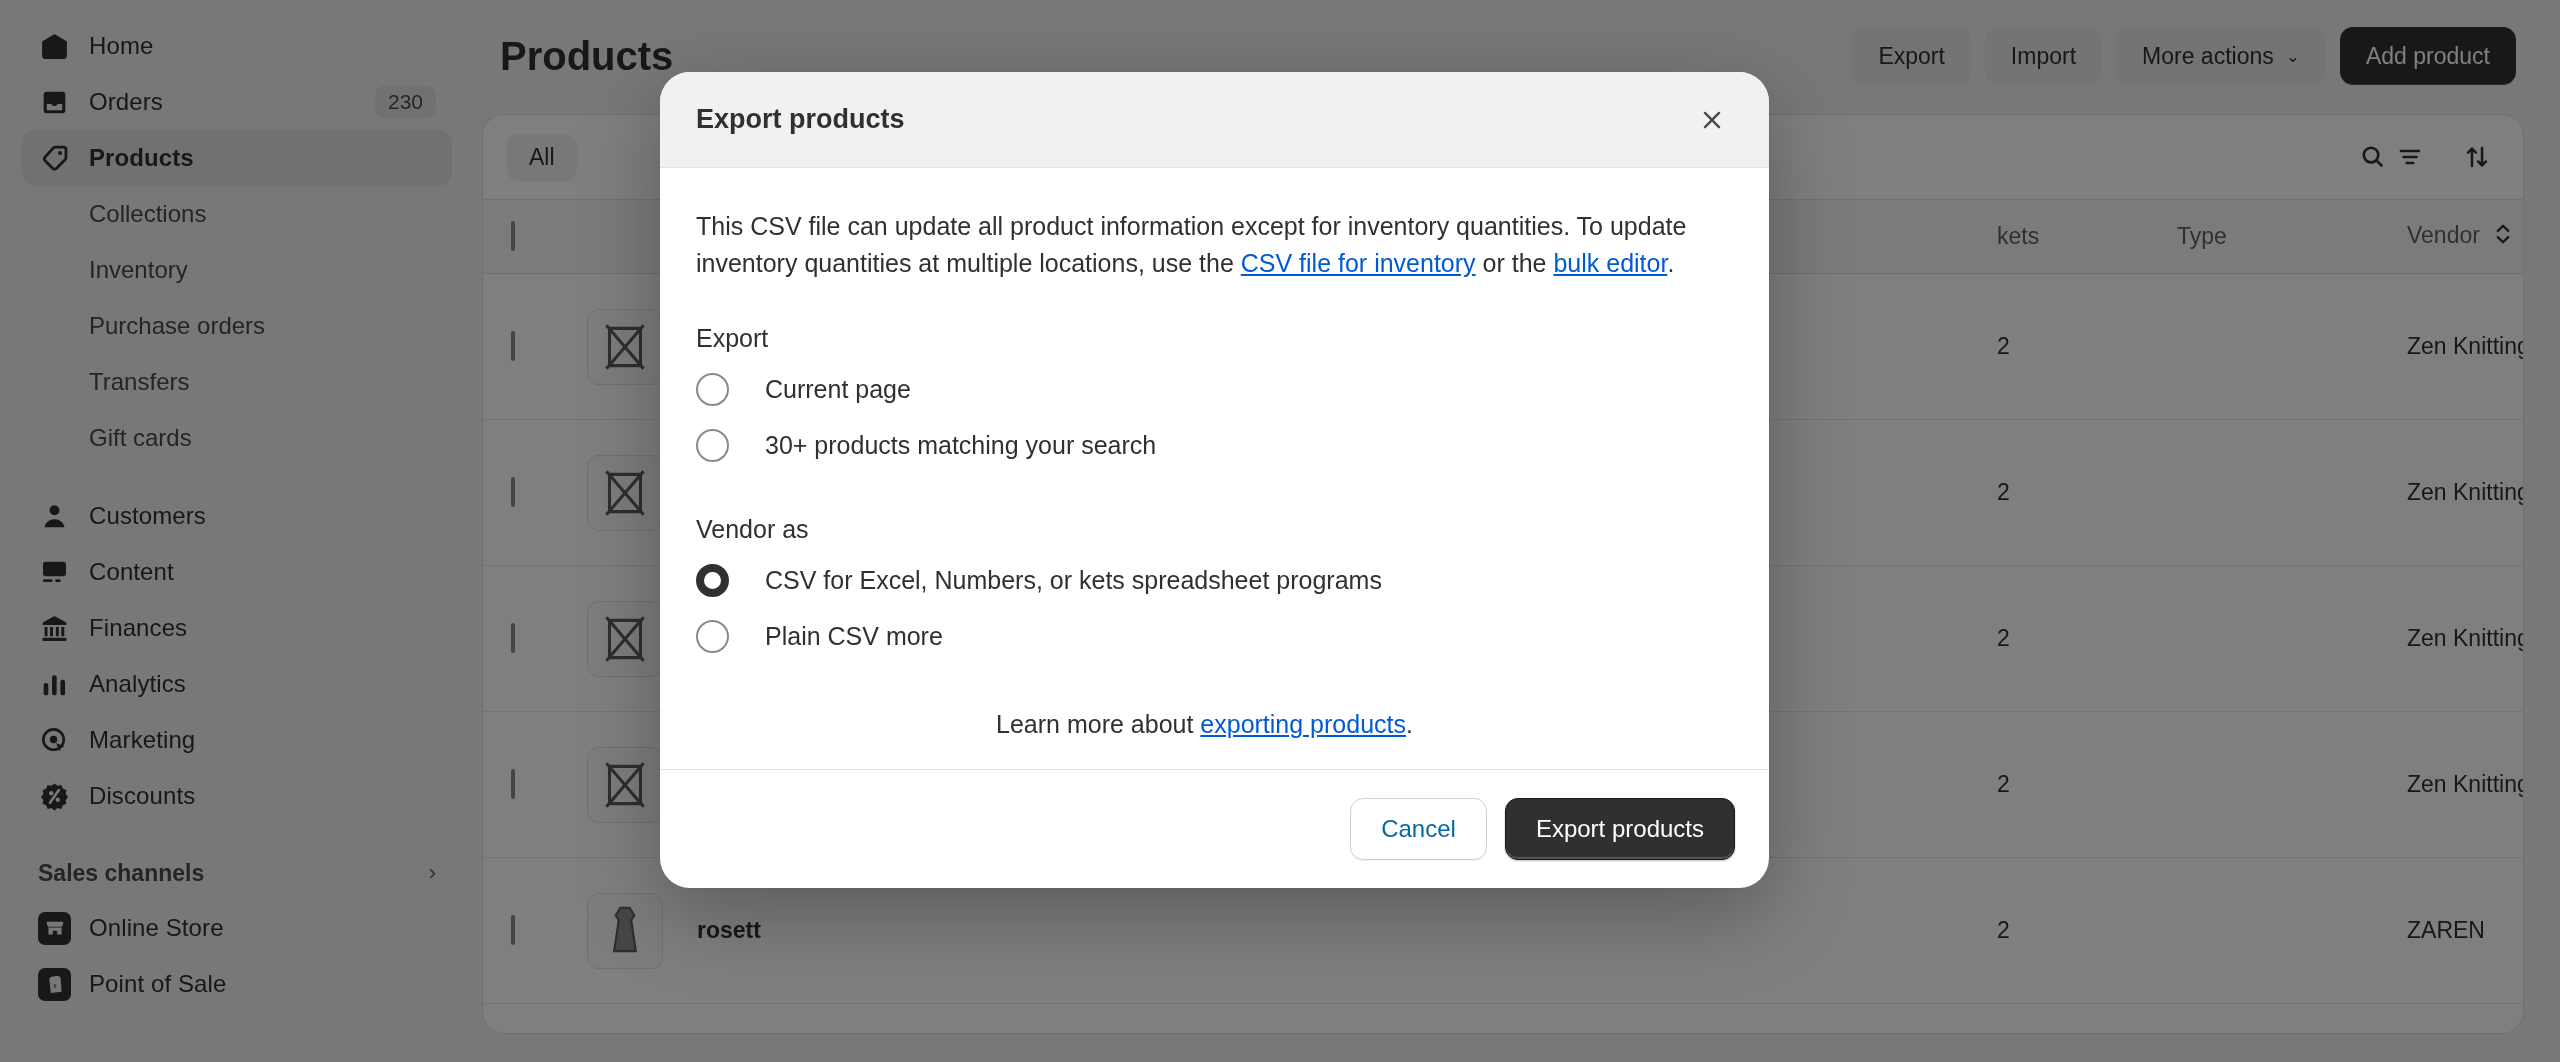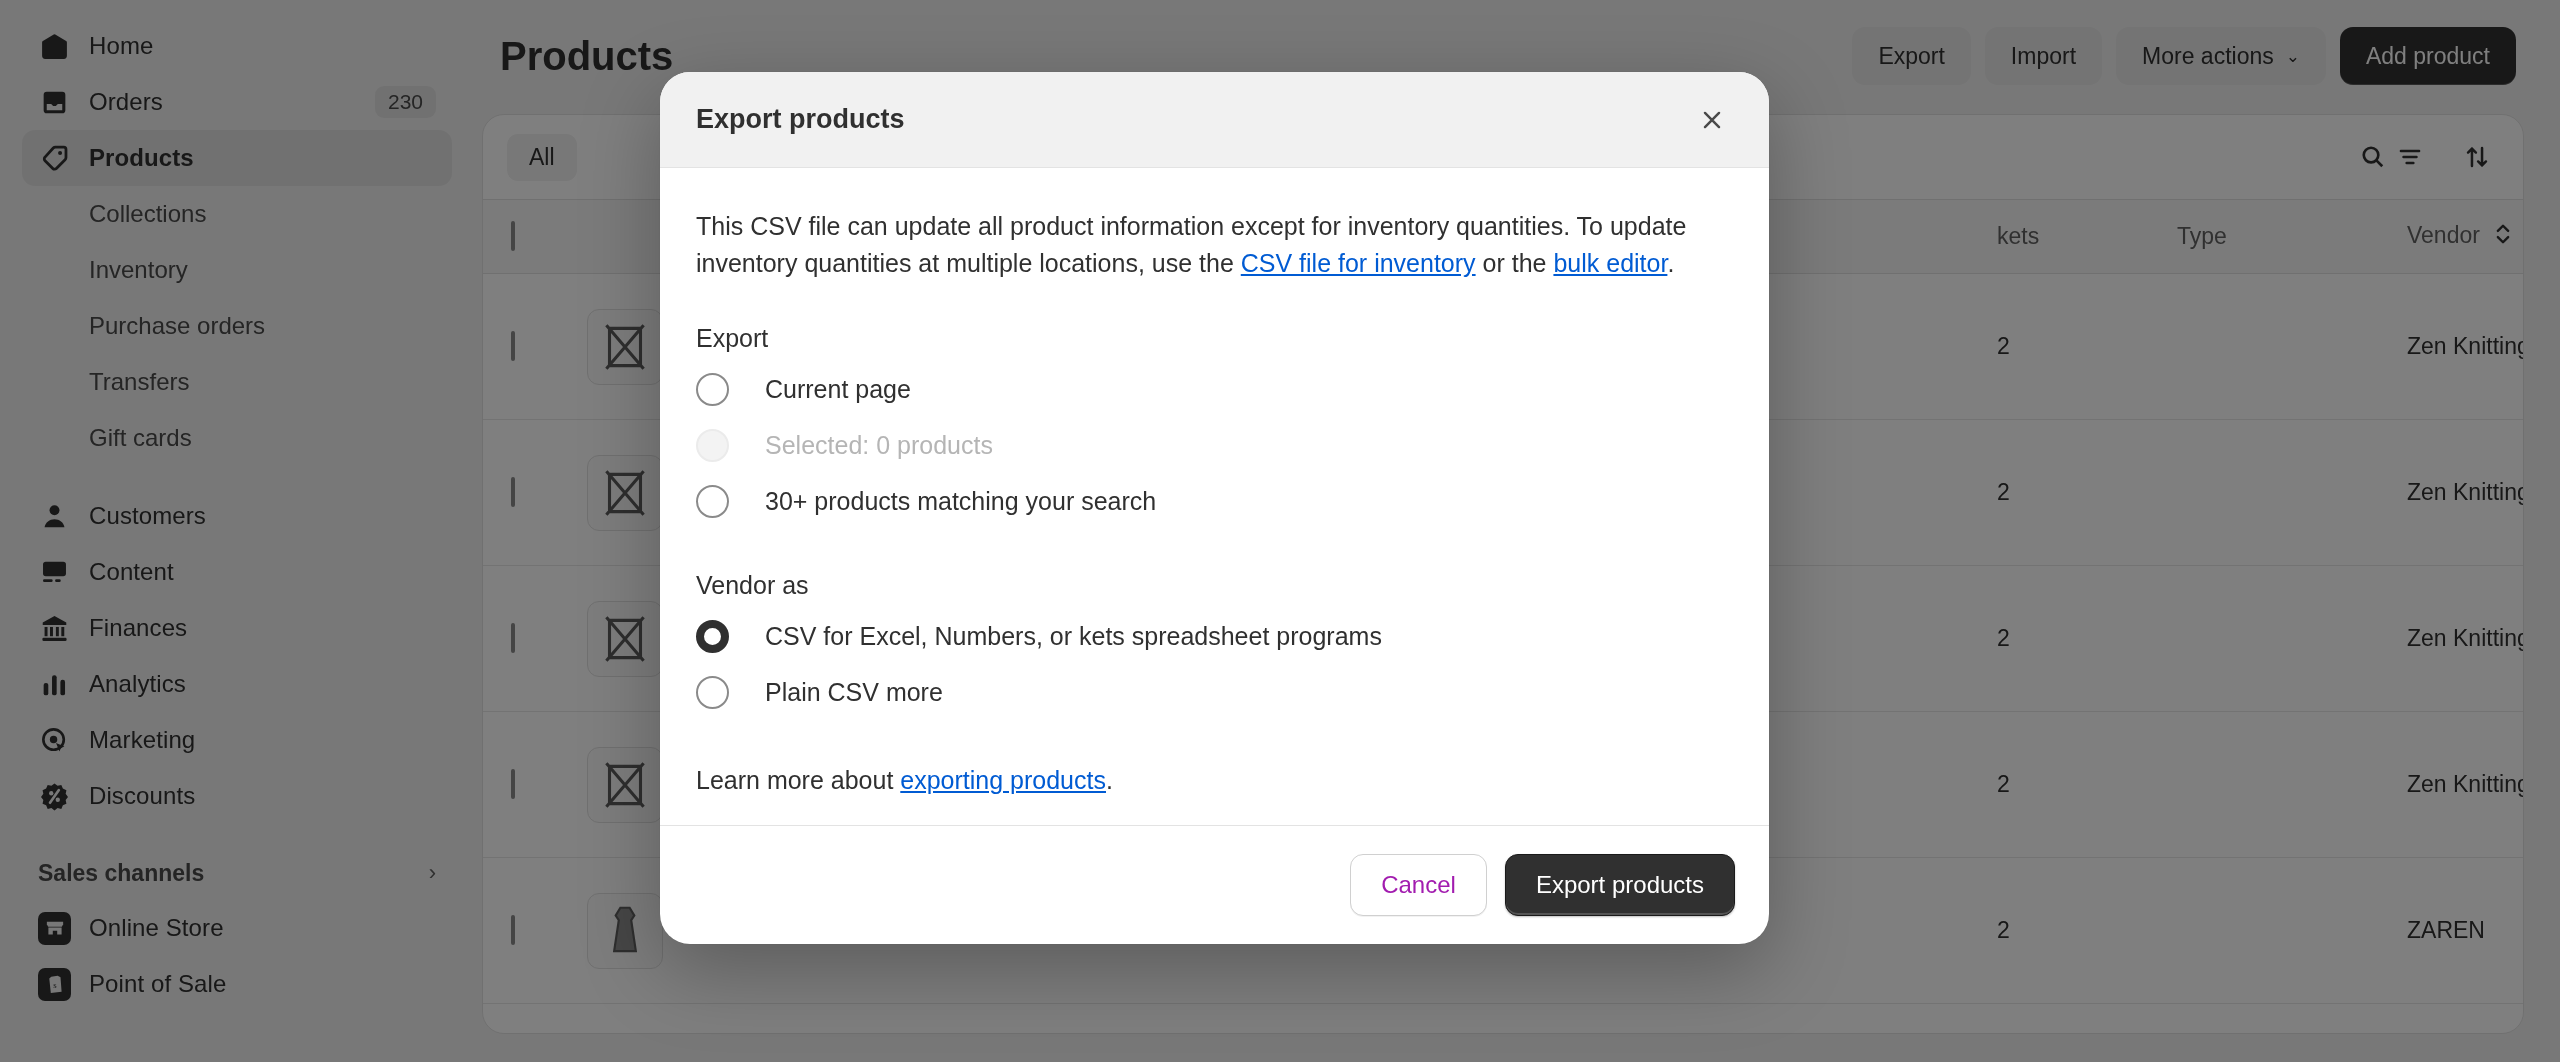--- a/index.html
+++ b/index.html
@@ -238,34 +238,34 @@
     border: 2px solid #8a8a8a; background: #fff;
     flex: 0 0 33px;
     display: flex; align-items: center; justify-content: center;
   }
   .radio.checked { border: 8px solid #303030; background: #fff; }
   .radio.disabled { border: 2px solid #ebebeb; background: #f3f3f3; }
   .radio-label { font-size: 25px; color: #303030; }
   .radio-label.disabled { color: #b5b5b5; }
   .learn {
     margin-top: 46px;
-    font-size: 25px; color: #303030;
+    font-size: 25px; color: #303030; text-align: center;
   }
   .modal-foot {
     border-top: 1px solid #e3e3e3;
     padding: 28px 34px;
     display: flex; justify-content: flex-end; gap: 18px;
   }
   .mbtn {
     height: 62px; border-radius: 13px;
     padding: 0 30px;
     font-size: 24px;
     display: flex; align-items: center;
     border: 1px solid #d0d0d0;
-    background: #ffffff; color: #a21caf;
+    background: #ffffff; color: #0369a1;
     cursor: pointer;
     box-shadow: 0 1px 0 rgba(0,0,0,.05);
   }
   .mbtn.primary {
     background: #303030; color: #ffffff;
     border: 1px solid #1a1a1a;
     box-shadow: inset 0 -2px 0 rgba(255,255,255,.18), 0 1px 2px rgba(0,0,0,.25);
   }
 </style>
 </head>
@@ -599,24 +599,20 @@
       <p class="intro"><span>This CSV file can update all product information except for inventory quantities. To update inventory quantities at multiple locations, use the </span><a class="link">CSV file for inventory</a><span> or the </span><a class="link">bulk editor</a><span>.</span></p>
 
       <div class="group-label">Export</div>
 
       <div class="radio-row">
         <span class="radio"></span>
         <span class="radio-label">Current page</span>
       </div>
 
 
-      <div class="radio-row">
-        <span class="radio disabled"></span>
-        <span class="radio-label disabled">Selected: 0 products</span>
-      </div>
 
       <div class="radio-row">
         <span class="radio"></span>
         <span class="radio-label">30+ products matching your search</span>
       </div>
 
       <div class="group-label">Vendor as</div>
 
       <div class="radio-row">
         <span class="radio checked"></span>

